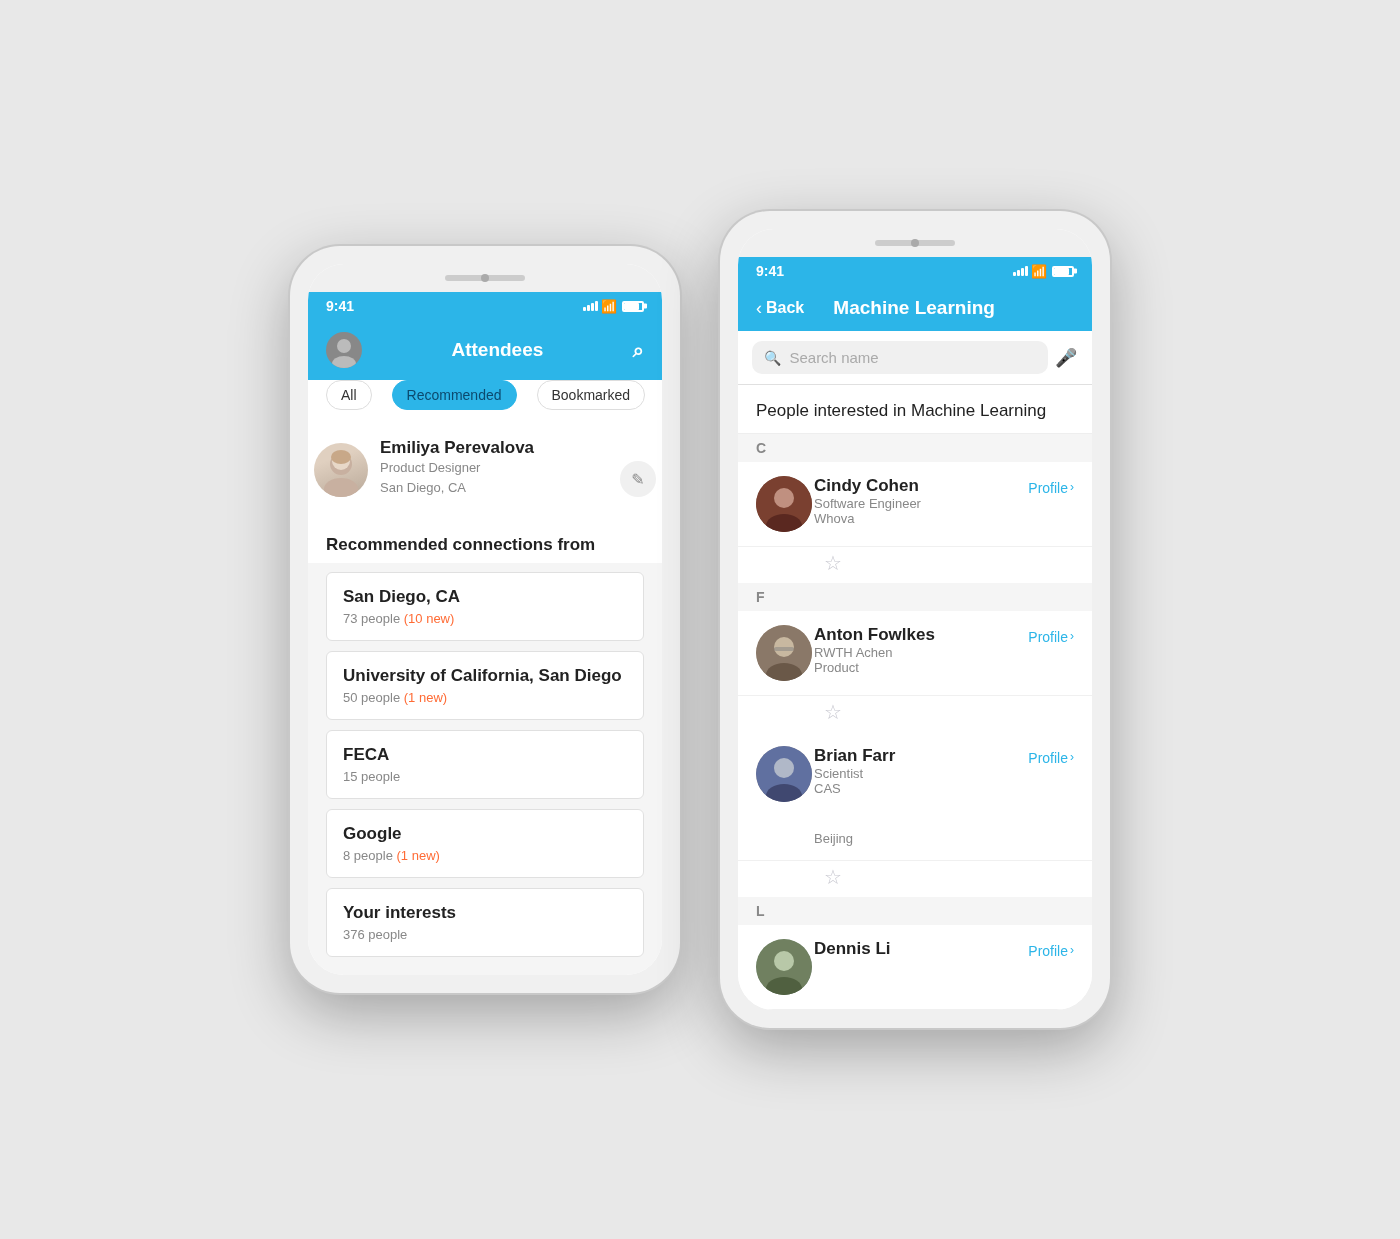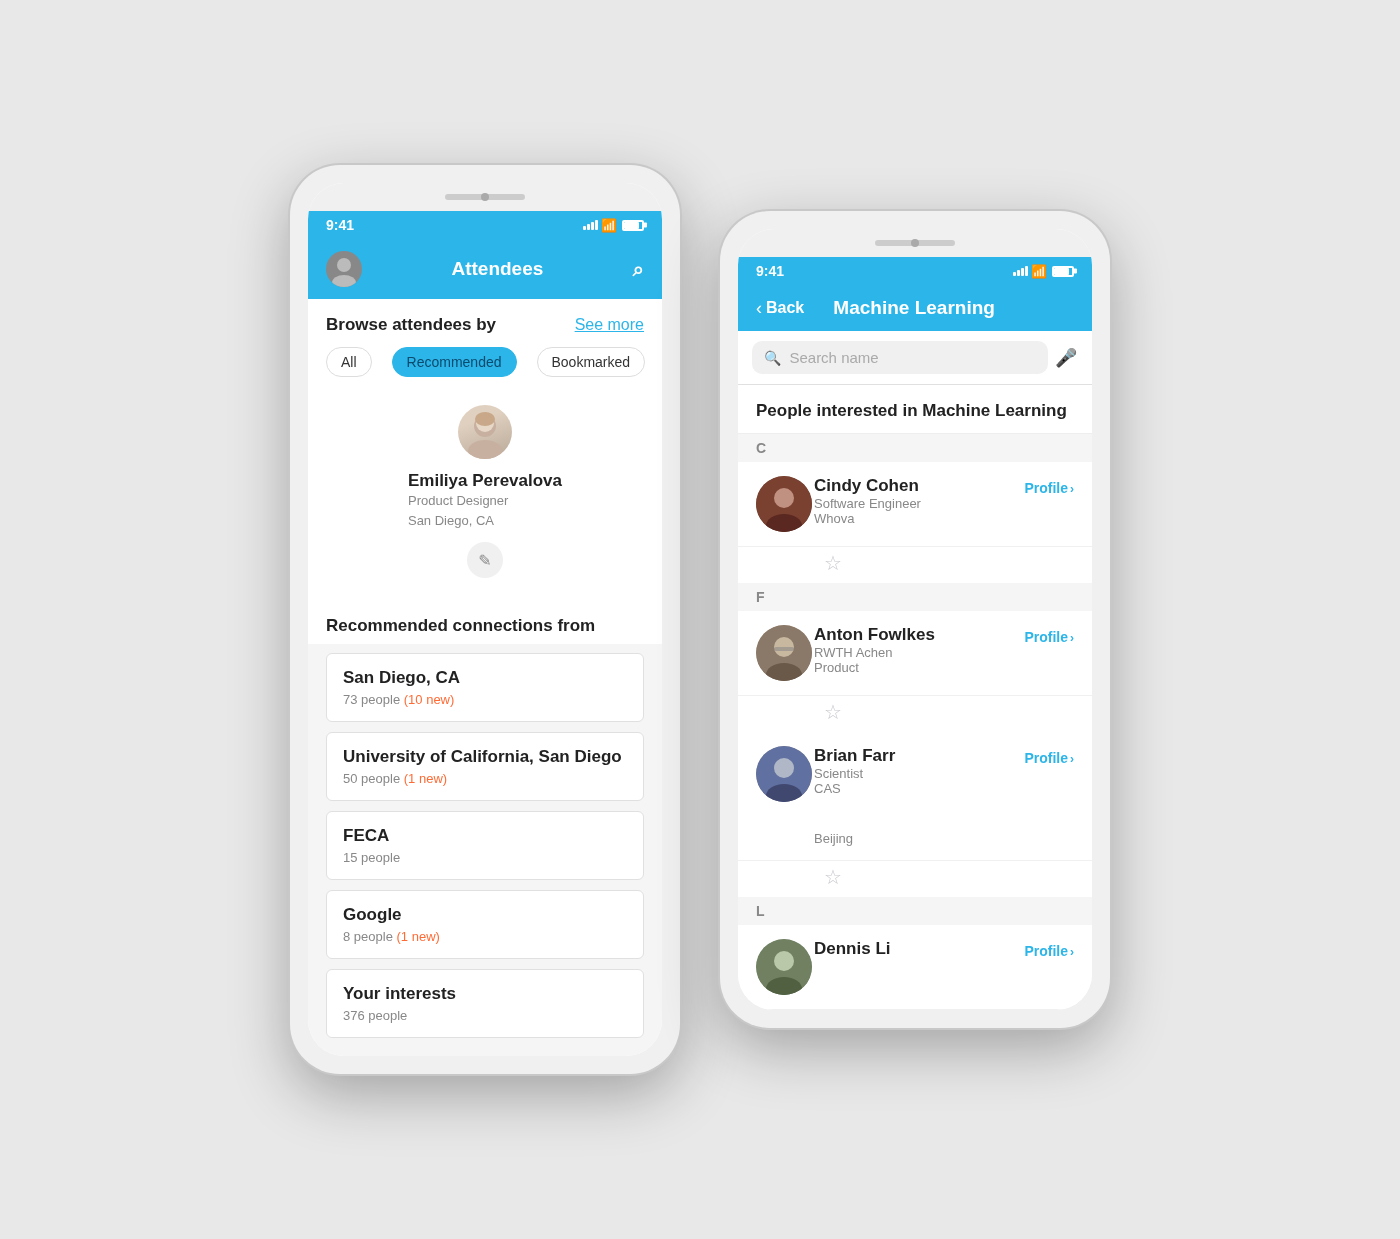--- a/index.html
+++ b/index.html
@@ -176,26 +176,25 @@
     }
     .filter-tab.active {
       background: #2cb5e8;
       color: #0c4a6e;
       border-color: #2cb5e8;
     }
 
     
     .user-profile-row {
       background: white;
-      padding: 14px 18px;
-      display: flex;
-      align-items: center;
+      padding: 14px 6px;
+      display: flex;
+      align-items: flex-end;
       gap: 12px;
       margin-bottom: 8px;
-      flex-direction: column;
     }
     .user-avatar-circle {
       width: 54px; height: 54px;
       border-radius: 50%;
       background: linear-gradient(135deg, #c8b8a8, #a89888);
       flex-shrink: 0;
       overflow: hidden;
     }
     .user-info { flex: 1; }
     .user-name { font-size: 17px; font-weight: 600; color: #222; }
@@ -261,21 +260,21 @@
       gap: 8px;
     }
     .search-placeholder { color: #aaa; font-size: 15px; }
     .mic-icon { color: #aaa; font-size: 18px; margin-left: auto; }
 
     
     .people-section-title {
       background: white;
       padding: 16px 18px 12px;
       font-size: 17px;
-      font-weight: 700;
+      font-weight: 400;
       color: #222;
       border-bottom: 1px solid #eee;
     }
 
     
     .letter-divider {
       background: #f5f5f5;
       padding: 6px 18px;
       font-size: 14px;
       font-weight: 600;
@@ -301,23 +300,23 @@
     .person-info { flex: 1; }
     .person-name { font-size: 17px; font-weight: 600; color: #222; }
     .person-job { font-size: 13px; color: #888; }
     .person-company { font-size: 13px; color: #888; }
     .person-location { font-size: 13px; color: #888; margin-top: 35px; }
     .star-row { padding: 4px 0 8px 86px; }
     .star { font-size: 20px; color: #c8c8d0; }
     .profile-link {
       color: #2cb5e8;
       font-size: 14px;
-      font-weight: 700;
-      display: flex;
-      align-items: flex-end;
+      font-weight: 400;
+      display: flex;
+      align-items: flex-start;
       gap: 2px;
       white-space: nowrap;
       padding-top: 4px;
     }
     .profile-chevron { font-size: 12px; }
 
     .back-btn {
       display: flex; align-items: center; gap: 4px;
       color: white; font-size: 16px;
     }
@@ -374,24 +373,20 @@
       <div class="avatar-silhouette">
         <svg width="36" height="36" viewBox="0 0 36 36">
           <circle cx="18" cy="14" r="7" fill="#bbb"></circle>
           <ellipse cx="18" cy="32" rx="12" ry="8" fill="#bbb"></ellipse>
         </svg>
       </div>
       <span class="nav-title">Attendees</span>
       <span class="search-icon-white">⌕</span>
     </div>
 
-    <div class="browse-header">
-      <span class="browse-title">Browse attendees by</span>
-      <span class="see-more-link">See more</span>
-    </div>
 
     <div class="filter-tabs">
       <div class="filter-tab">All</div>
       <div class="filter-tab active">Recommended</div>
       <div class="filter-tab">Bookmarked</div>
       <div class="filter-tab">Categ…</div>
     </div>
 
     <div class="user-profile-row">
       <div class="user-avatar-circle avatar-emiliya">

